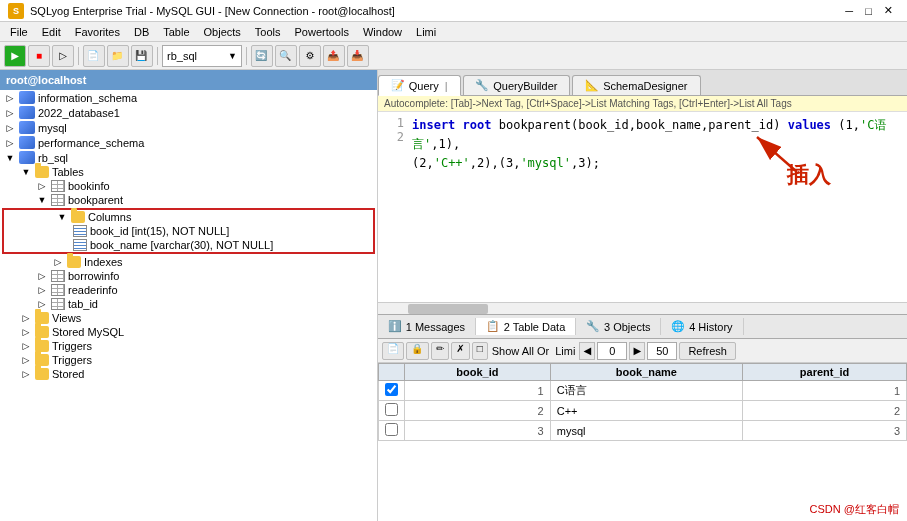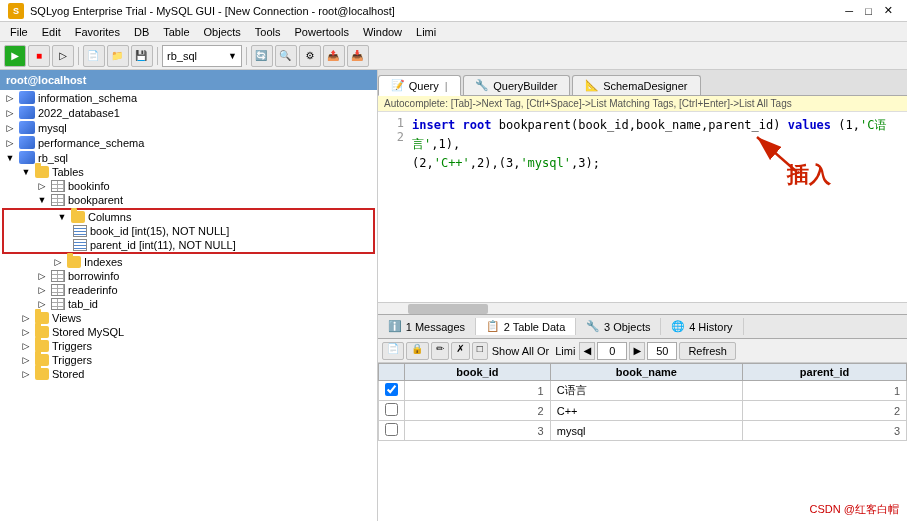--- a/index.html
+++ b/index.html
@@ -186,25 +186,25 @@
           <span class="expand-btn">▼</span>
           <span class="folder-icon" style="margin:0 3px;"></span>
           <span>Columns</span>
         </div>
 
         <div class="tree-row" style="padding-left:14px;">
           <span class="col-icon" style="margin:0 3px;"></span>
           <span>book_id [int(15), NOT NULL]</span>
         </div>
 
-
         <div class="tree-row" style="padding-left:14px;">
           <span class="col-icon" style="margin:0 3px;"></span>
-          <span>parent_id [int(11), NOT NULL]</span>
-        </div>
+          <span>book_name [varchar(30), NOT NULL]</span>
+        </div>
+
       </div>
 
       <div class="tree-row" style="padding-left:52px;">
         <span class="expand-btn">▷</span>
         <span class="folder-icon" style="margin:0 3px;"></span>
         <span>Indexes</span>
       </div>
 
       <div class="tree-row" style="padding-left:36px;">
         <span class="expand-btn">▷</span>

